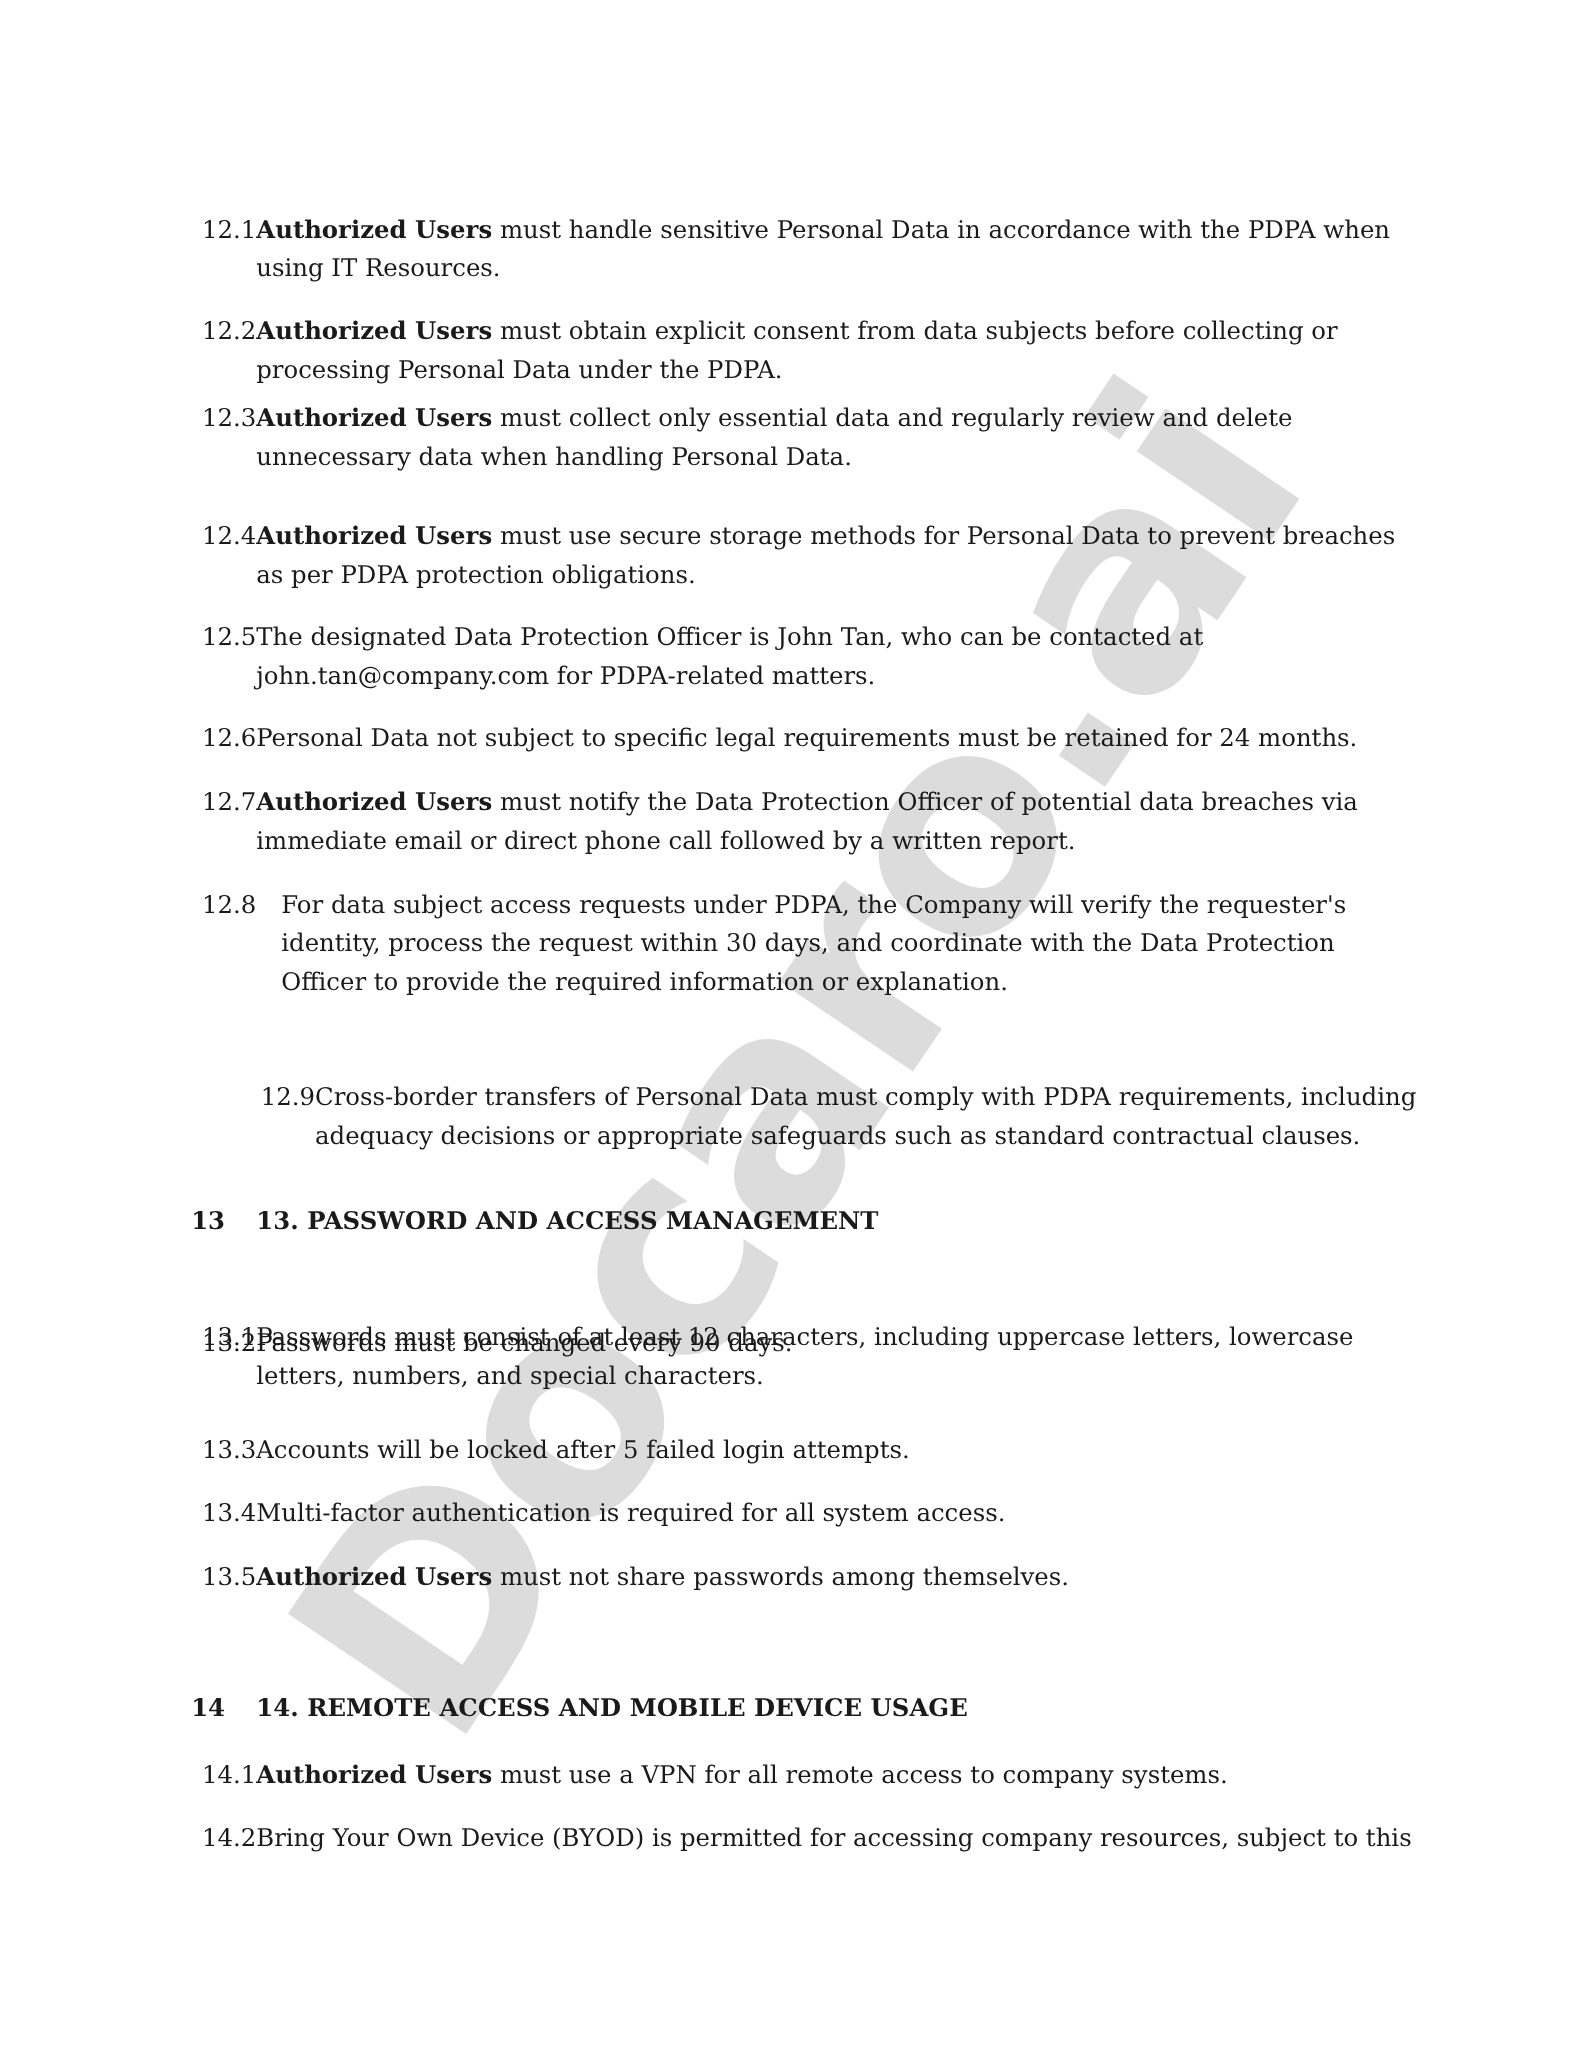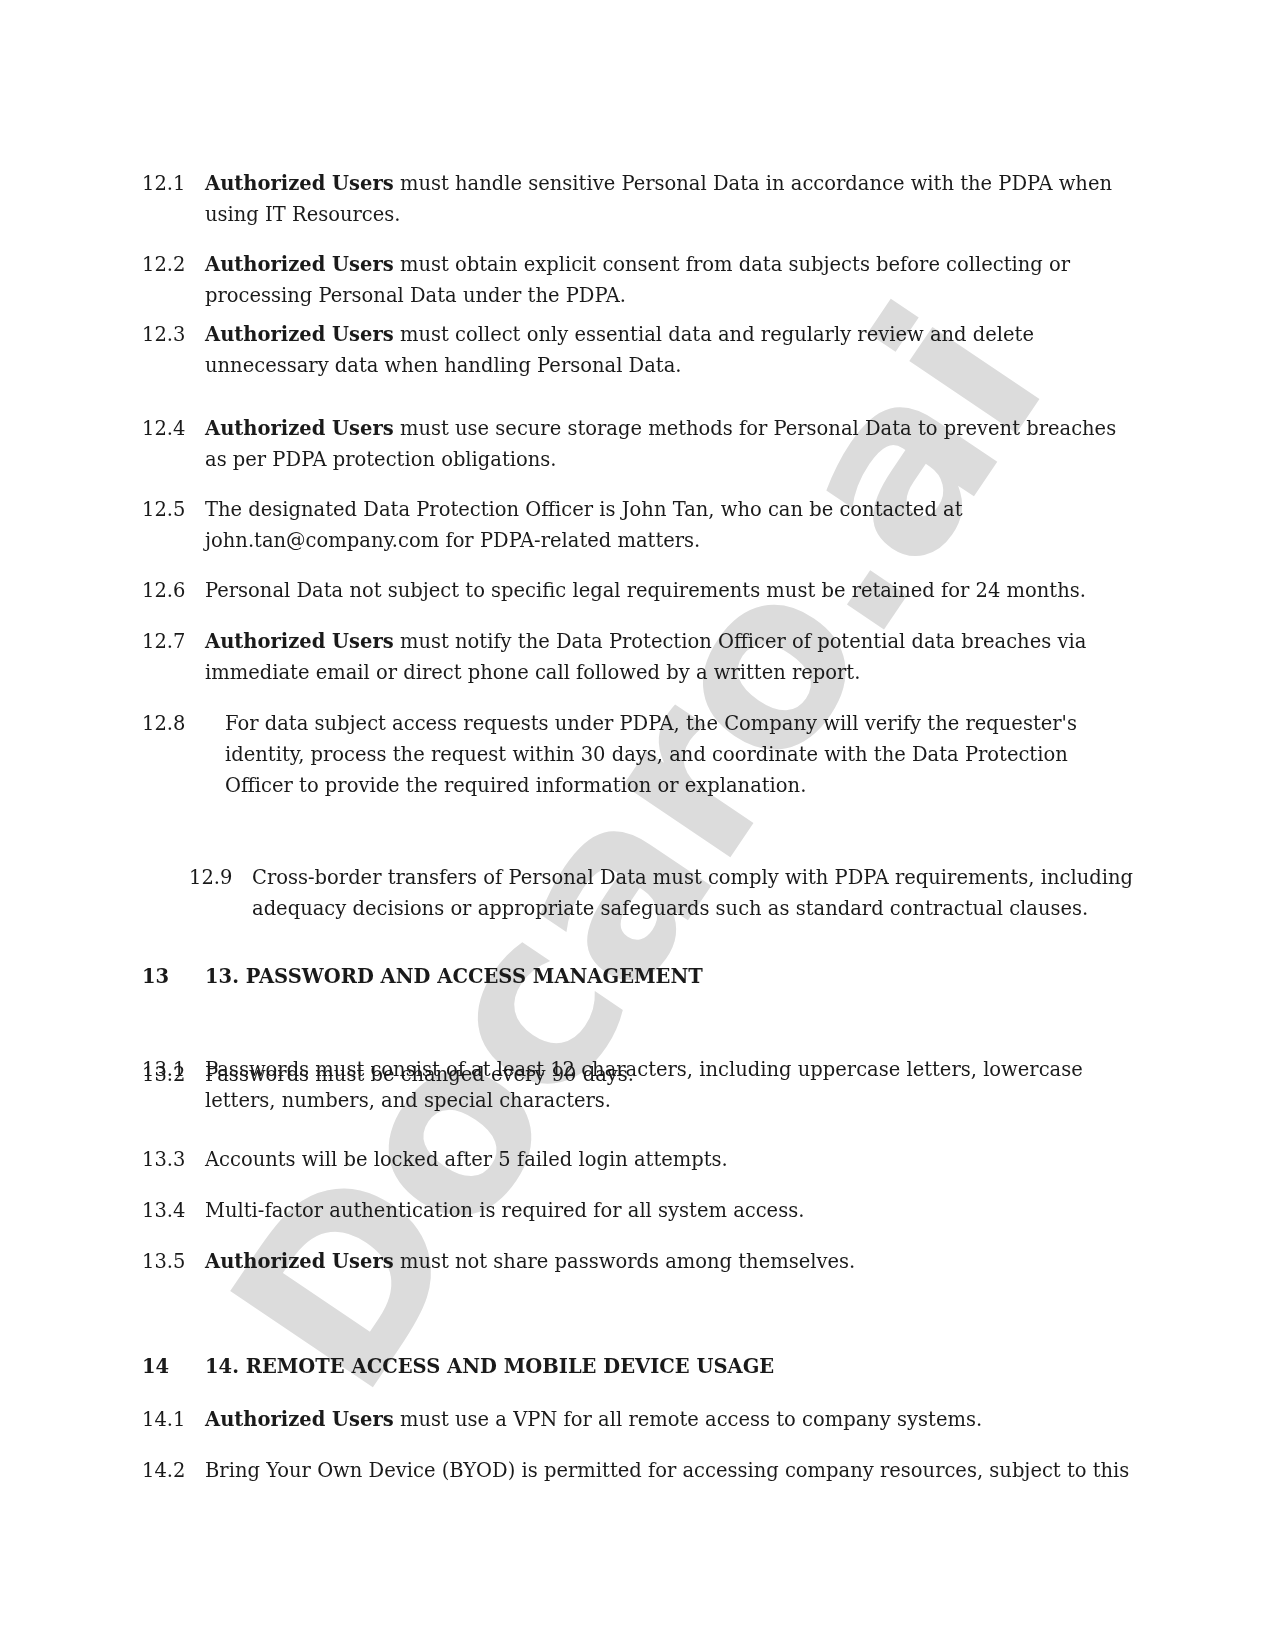--- a/index.html
+++ b/index.html
@@ -22,25 +22,25 @@
     position: absolute;
     left: 142px;
     width: 990px;
     display: flex;
     font-family: "DejaVu Serif", serif;
     font-size: 19.5px;
     line-height: 31px;
     color: #1a1a1a;
     z-index: 1;
   }
-  .num { width: 63px; flex: 0 0 63px; }
+  .num { width: 63px; flex: 0 0 63px; text-align: right; }
   .txt { flex: 1 1 auto; }
   .txt b { font-weight: bold; }
   .heading { font-weight: bold; }
-  .heading .num { text-align: left; padding-right: 14px; width: 49px; flex: 0 0 49px; }
+  .heading .num { text-align: center; padding-right: 14px; width: 49px; flex: 0 0 49px; }
 </style>
 </head>
 <body>
 
 <div class="page">
   <div class="watermark">Docaro.ai</div>
   <div id="content">
       <div class="item" style="top: 168px;">
         <span class="num">12.1</span>
         <span class="txt"><b>Authorized Users</b><span> must handle sensitive Personal Data in accordance with the PDPA when using IT Resources.</span></span>

